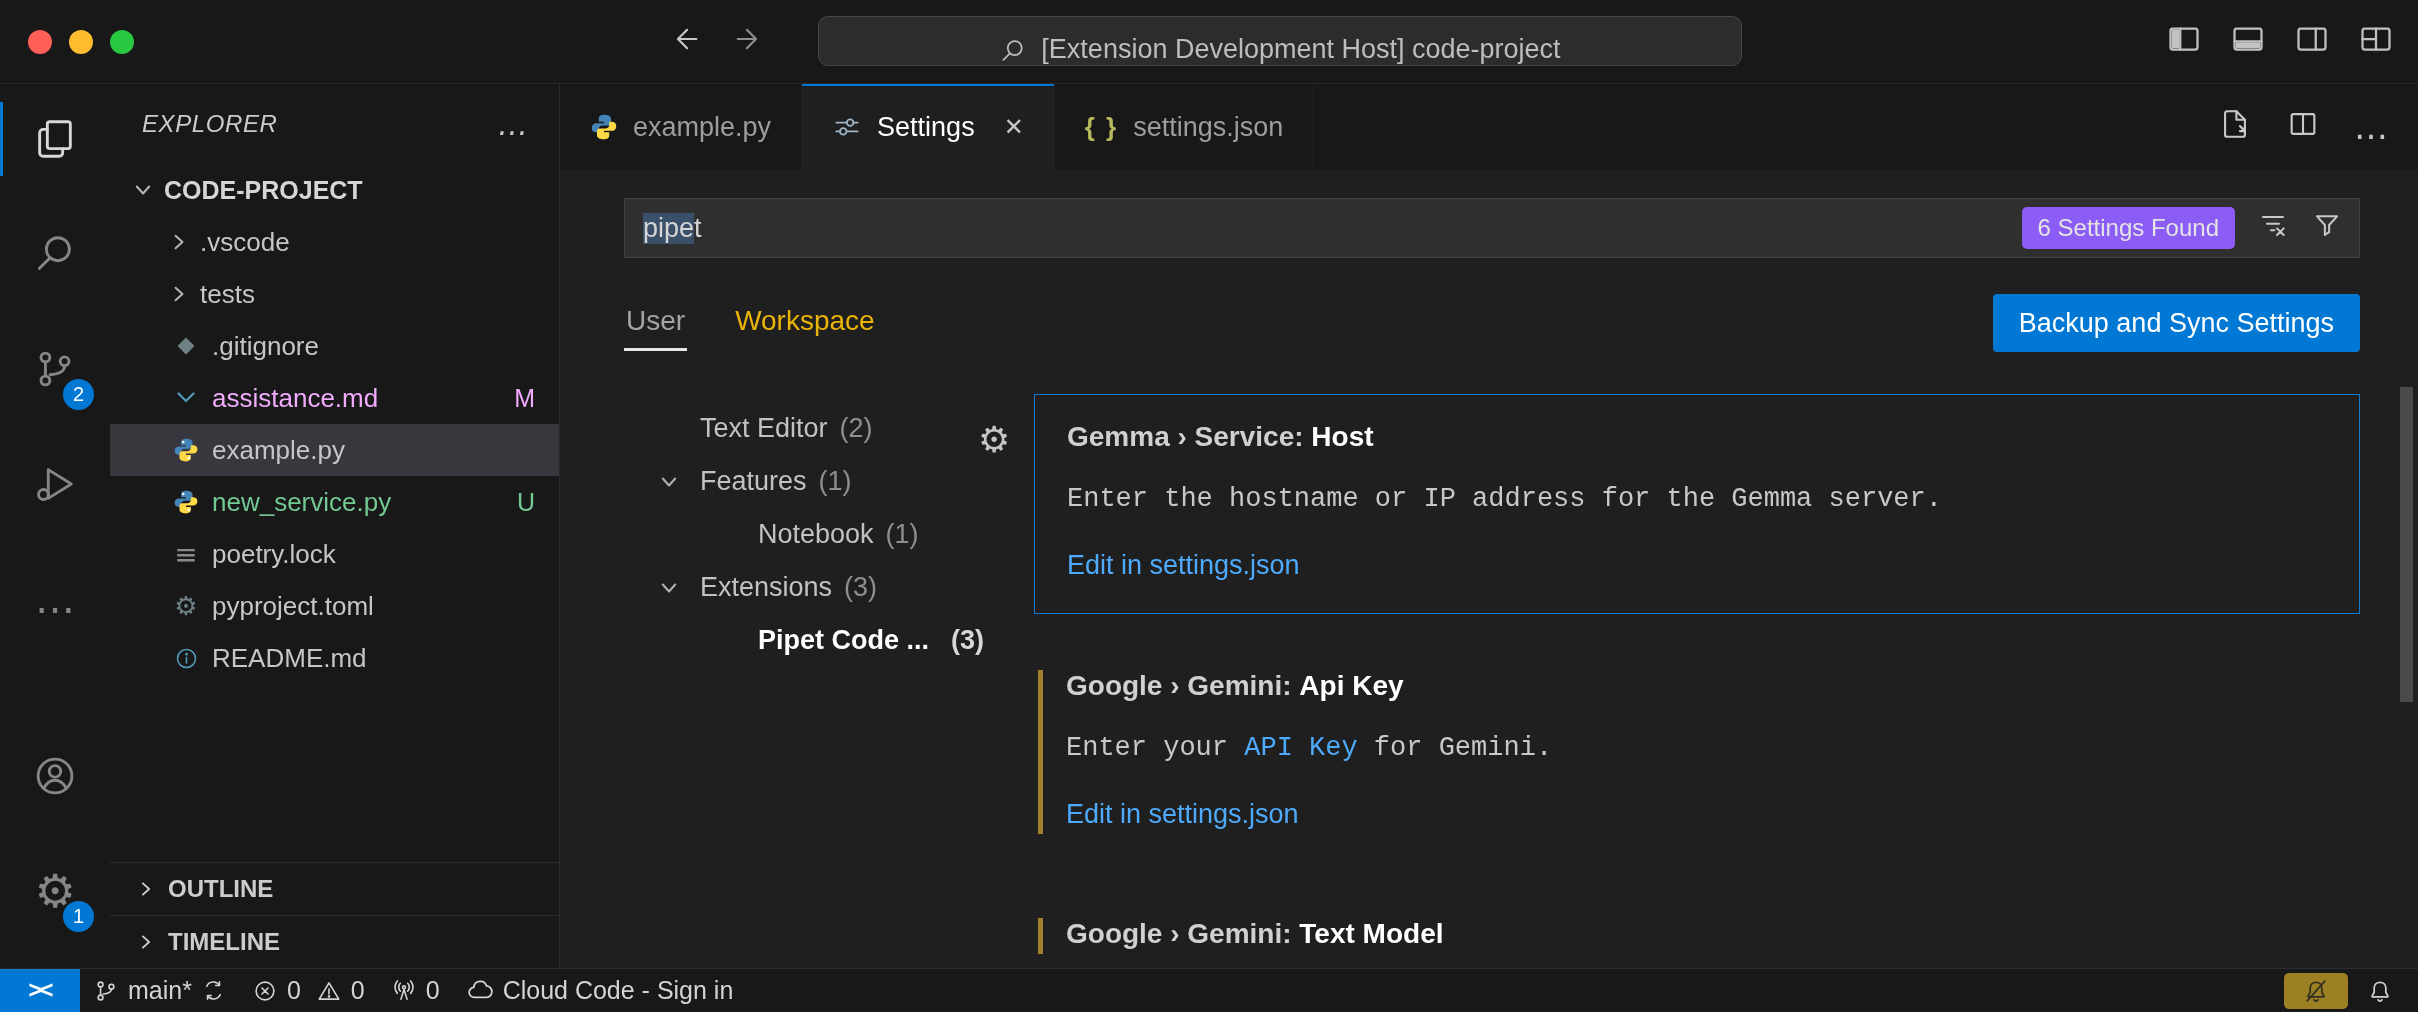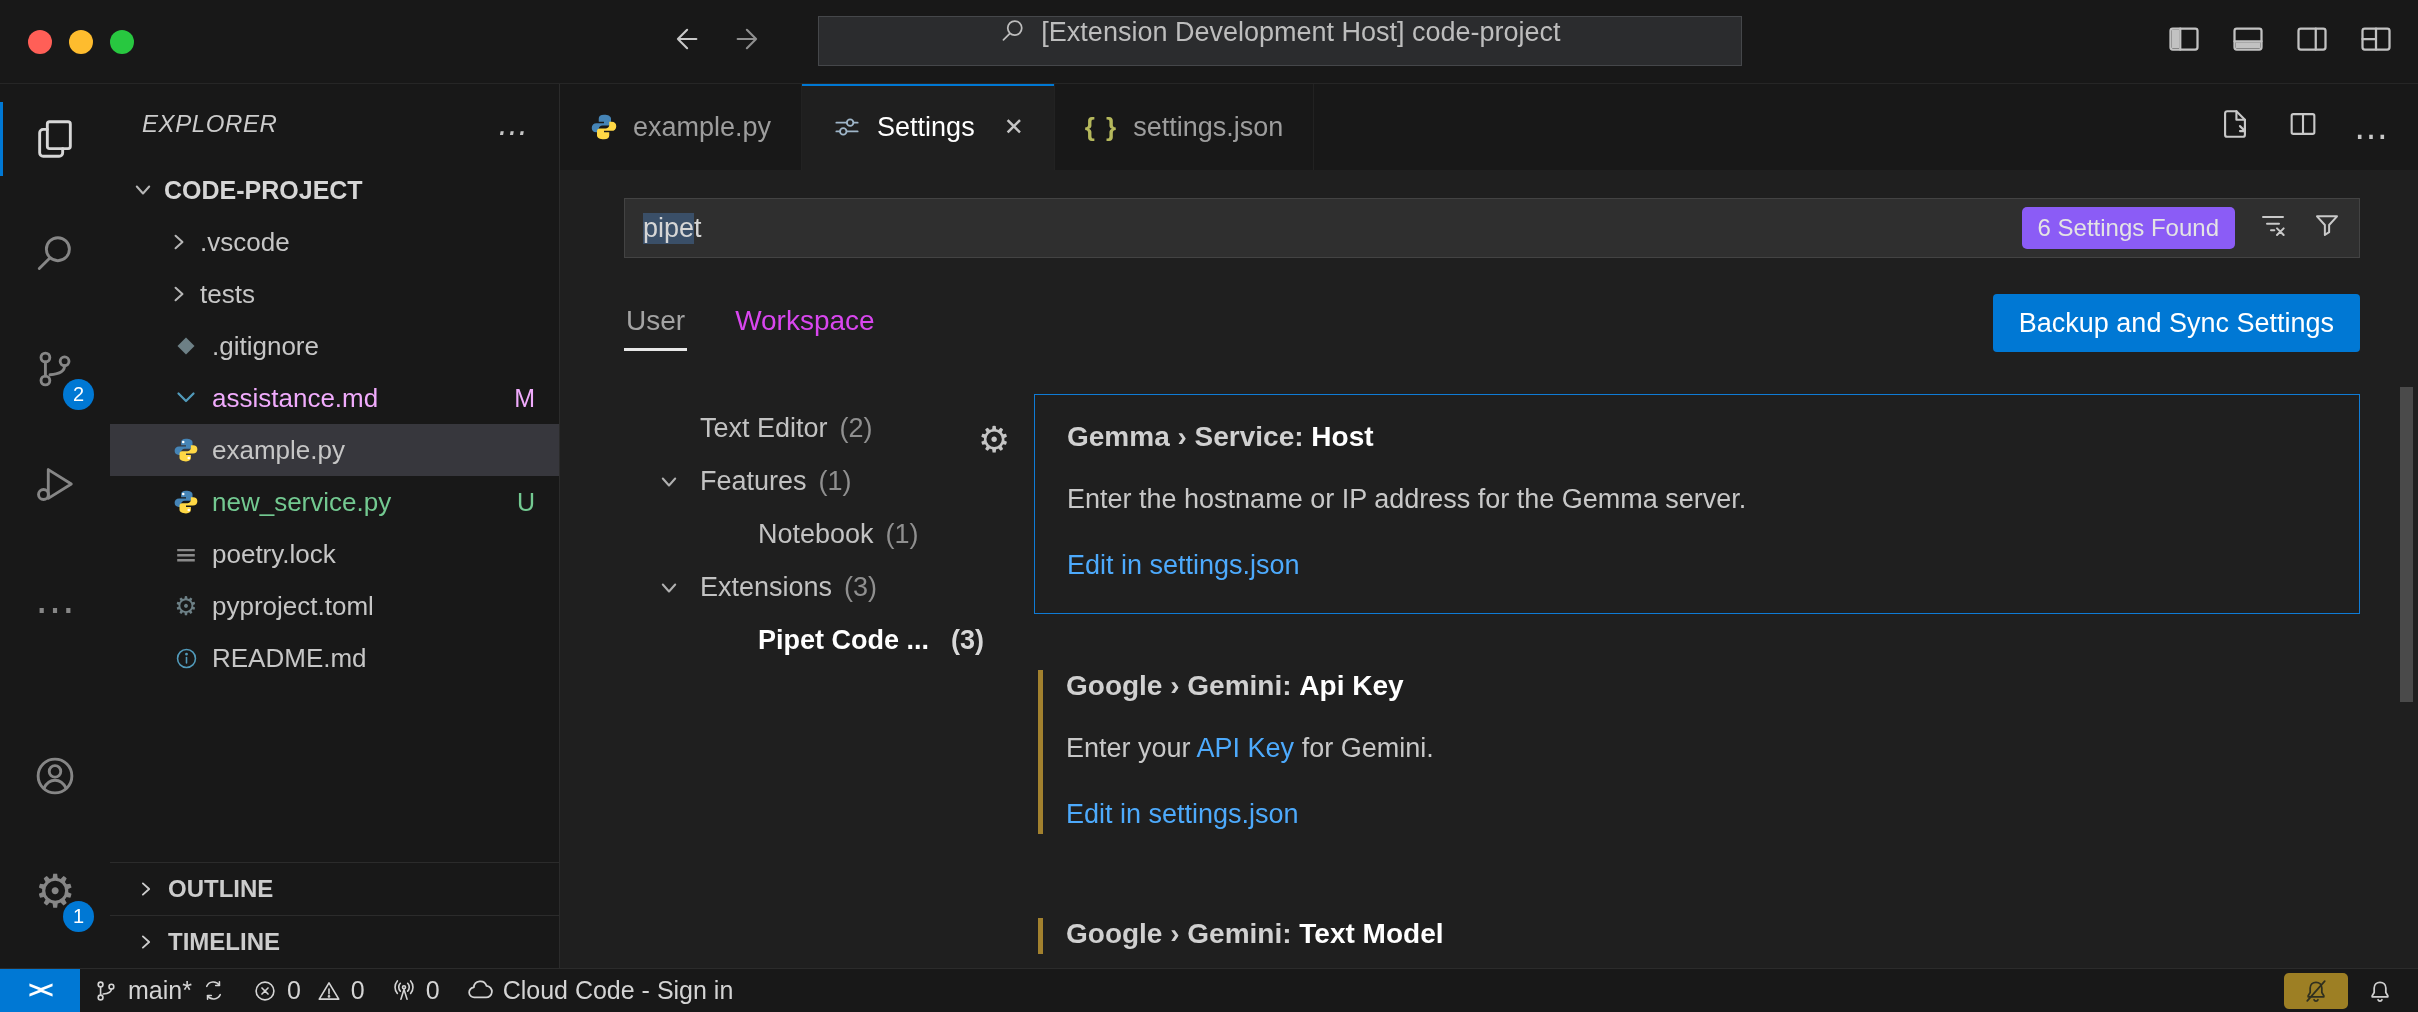--- a/index.html
+++ b/index.html
@@ -14,22 +14,22 @@
 
   
   .titlebar { flex:0 0 84px; background:#181818; border-bottom:1px solid #262626; position:relative; display:flex; align-items:center; }
   .traffic { display:flex; gap:17px; padding-left:28px; }
   .light { width:24px; height:24px; border-radius:50%; display:inline-block; }
   .light.red{ background:#ff5f57; } .light.yellow{ background:#febc2e; } .light.green{ background:#28c840; }
   .nav-arrows { position:absolute; left:668px; top:0; height:84px; display:flex; align-items:center; gap:30px; }
   .nav-arrows .fwd { color:#8f8f8f; }
   .command-center {
     position:absolute; left:818px; top:16px; width:924px; height:50px;
-    background:#2b2c2e; border:1px solid #45474a; border-radius:0;
-    display:flex; align-items:flex-start; justify-content:center; gap:14px;
+    background:#2b2c2e; border:1px solid #45474a; border-radius:10px;
+    display:flex; align-items:flex-end; justify-content:center; gap:14px;
     color:#bdbdbd; font-size:27px;
   }
   .titlebar-right { position:absolute; right:24px; top:0; height:84px; display:flex; align-items:center; gap:28px; color:#c2c2c2; }
 
   
   .main { flex:1; display:flex; min-height:0; }
 
   
   .activitybar { flex:0 0 110px; background:#181818; display:flex; flex-direction:column; align-items:center; }
   .ab-item { width:110px; height:110px; margin-bottom:5px; position:relative; display:flex; align-items:center; justify-content:center; color:#868686; cursor:pointer; }
@@ -68,42 +68,42 @@
   .braces { color:#b5b85c; font-weight:700; font-size:26px; letter-spacing:2px; }
   .tab-actions { margin-left:auto; display:flex; align-items:center; gap:34px; padding-right:30px; color:#c8c8c8; }
 
   
   .settings-body { flex:1; min-height:0; overflow:hidden; padding:28px 58px 0 64px; display:flex; flex-direction:column; }
   .s-search { flex:0 0 60px; background:#2f2f2f; border:1px solid #434343; display:flex; align-items:center; padding:0 16px 0 18px; font-size:27px; color:#d6d6d6; }
   .sel { background:#3a4f68; }
   .s-search-right { margin-left:auto; display:flex; align-items:center; gap:22px; color:#c9c9c9; }
   .found-badge { background:#8b5cf6; color:#e4e4e4; border-radius:5px; font-size:24px; padding:7px 16px; }
   .scope-row { flex:0 0 62px; margin-top:34px; display:flex; align-items:center; }
-  .scope-tab { font-size:28px; color:#d946ef; margin-right:46px; padding:10px 2px 14px 2px; position:relative; cursor:pointer; }
+  .scope-tab { font-size:28px; color:#eab308; margin-right:46px; padding:10px 2px 14px 2px; position:relative; cursor:pointer; }
   .scope-tab.active { color:#a3a3a3; }
   .scope-tab.active::after { content:''; position:absolute; left:0; right:0; bottom:0; height:3px; background:#e7e7e7; }
   .sync-btn { margin-left:auto; background:#0078d4; color:#fff; border:none; border-radius:4px; height:58px; padding:0 26px; font-size:27px; font-family:inherit; display:flex; align-items:center; cursor:pointer; }
   .settings-content { flex:1; min-height:0; display:flex; margin-top:40px; }
   .toc { flex:0 0 400px; padding-top:8px; color:#c2c2c2; font-size:27px; }
   .toc-row { height:53px; display:flex; align-items:center; padding-left:76px; position:relative; cursor:pointer; }
   .toc-row .chev { position:absolute; left:34px; color:#b0b0b0; }
   .toc-row.indent { padding-left:134px; }
   .toc-row .cnt { margin-left:12px; color:#8f8f8f; }
   .toc-row.activeTOC { color:#ffffff; font-weight:700; }
   .toc-row.activeTOC .cnt { color:#d8d8d8; margin-left:22px; }
   .settings-list { flex:1; position:relative; padding-left:10px; }
   .setting-gear { position:absolute; left:-46px; top:28px; color:#c5c5c5; font-size:36px; cursor:pointer; font-family:"DejaVu Sans", sans-serif; line-height:1; }
   .setting-item { padding:24px 32px 30px 32px; position:relative; }
   .setting-item + .setting-item { margin-top:30px; }
   .setting-item.focused { border:1px solid #0f7bd5; }
   .setting-item.modified::before { content:''; position:absolute; left:4px; top:26px; bottom:28px; width:5px; background:#a2812e; }
   .s-title { font-size:28px; line-height:36px; }
   .s-title .cat { color:#d0d0d0; font-weight:600; }
   .s-title .lbl { color:#ffffff; font-weight:700; }
-  .s-desc { margin-top:26px; font-size:27px; line-height:36px; color:#c8c8c8; }
+  .s-desc { margin-top:26px; font-size:27px; line-height:36px; color:#c8c8c8;font-family:Liberation Mono, monospace; }
   .alink { color:#4daafc; cursor:pointer; }
   .s-link { margin-top:30px; font-size:27px; line-height:36px; }
   .scroll-thumb { position:absolute; right:5px; top:303px; width:13px; height:315px; background:#4a4a4a; }
 
   
   .statusbar { flex:0 0 44px; background:#181818; border-top:1px solid #2b2b2b; display:flex; align-items:center; font-size:25px; color:#d4d4d4; }
   .remote { width:80px; height:100%; background:#0078d4; color:#fff; display:flex; align-items:center; justify-content:center; font-weight:700; font-size:23px; letter-spacing:-2px; cursor:pointer; }
   .sb-item { display:flex; align-items:center; gap:9px; padding:0 13px; height:100%; cursor:pointer; }
   .sb-right { margin-left:auto; display:flex; align-items:center; height:100%; }
   .dnd { width:64px; height:36px; background:#9d7f24; border-radius:5px; display:flex; align-items:center; justify-content:center; color:#30301f; margin-right:18px; cursor:pointer; }

